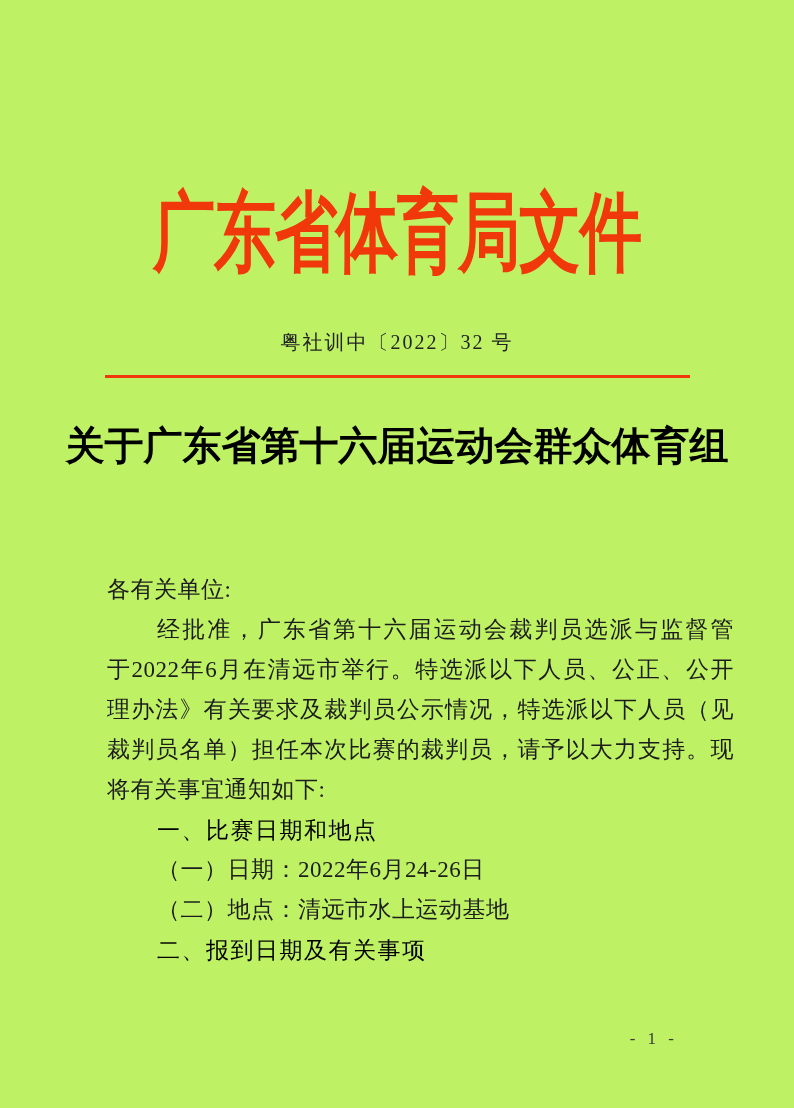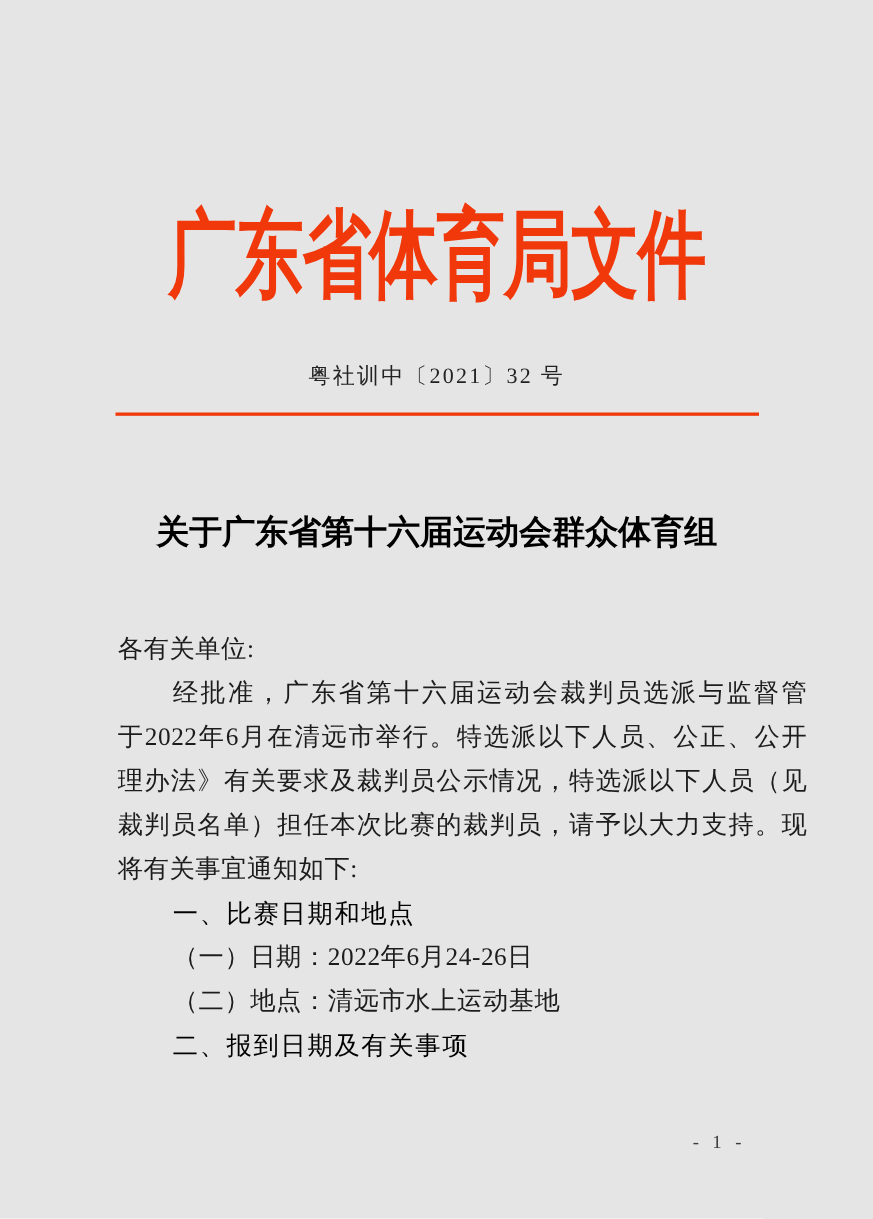--- a/index.html
+++ b/index.html
@@ -4,21 +4,21 @@
 <style>
   :root { --accent: #f1380b; }
   * { margin: 0; padding: 0; box-sizing: border-box; }
   html, body { background: #ffffff; }
   body { font-family: "Liberation Serif", "DejaVu Serif", serif; }
 
   .page {
     position: relative;
     width: 794px;
     height: 1108px;
-    background: #e5e5e5;
+    background: #bef264;
     overflow: hidden;
     margin: 0 auto;
   }
 
   
   .letterhead {
     position: absolute;
     top: 185px;
     left: 0;
     width: 100%;
@@ -60,25 +60,24 @@
 
   
   .doc-title {
     position: absolute;
     top: 420px;
     left: 0;
     width: 100%;
     text-align: center;
     font-family: "Liberation Serif", "DejaVu Serif", serif;
     font-weight: bold;
-    font-size: 30px;
+    font-size: 39px;
     line-height: 52px;
     color: #000000;
     white-space: nowrap;
-    margin-top: 39px;
   }
 
   
   .body-block {
     position: absolute;
     top: 570px;
     left: 107px;
     width: 627px;
     font-size: 23px;
     line-height: 40px;
@@ -113,21 +112,21 @@
     white-space: nowrap;
   }
 </style>
 </head>
 <body>
 
 <div class="page">
 
   <div class="letterhead">广东省体育局文件</div>
 
-  <div class="docnum">粤社训中〔2021〕32 号</div>
+  <div class="docnum">粤社训中〔2022〕32 号</div>
 
   <div class="redline"></div>
 
   <div class="doc-title">
     <div>关于广东省第十六届运动会群众体育组</div>
   </div>
 
   <div class="body-block">
     <div class="ln">各有关单位:</div>
     <div class="ln justify indent">经批准，广东省第十六届运动会裁判员选派与监督管</div>

